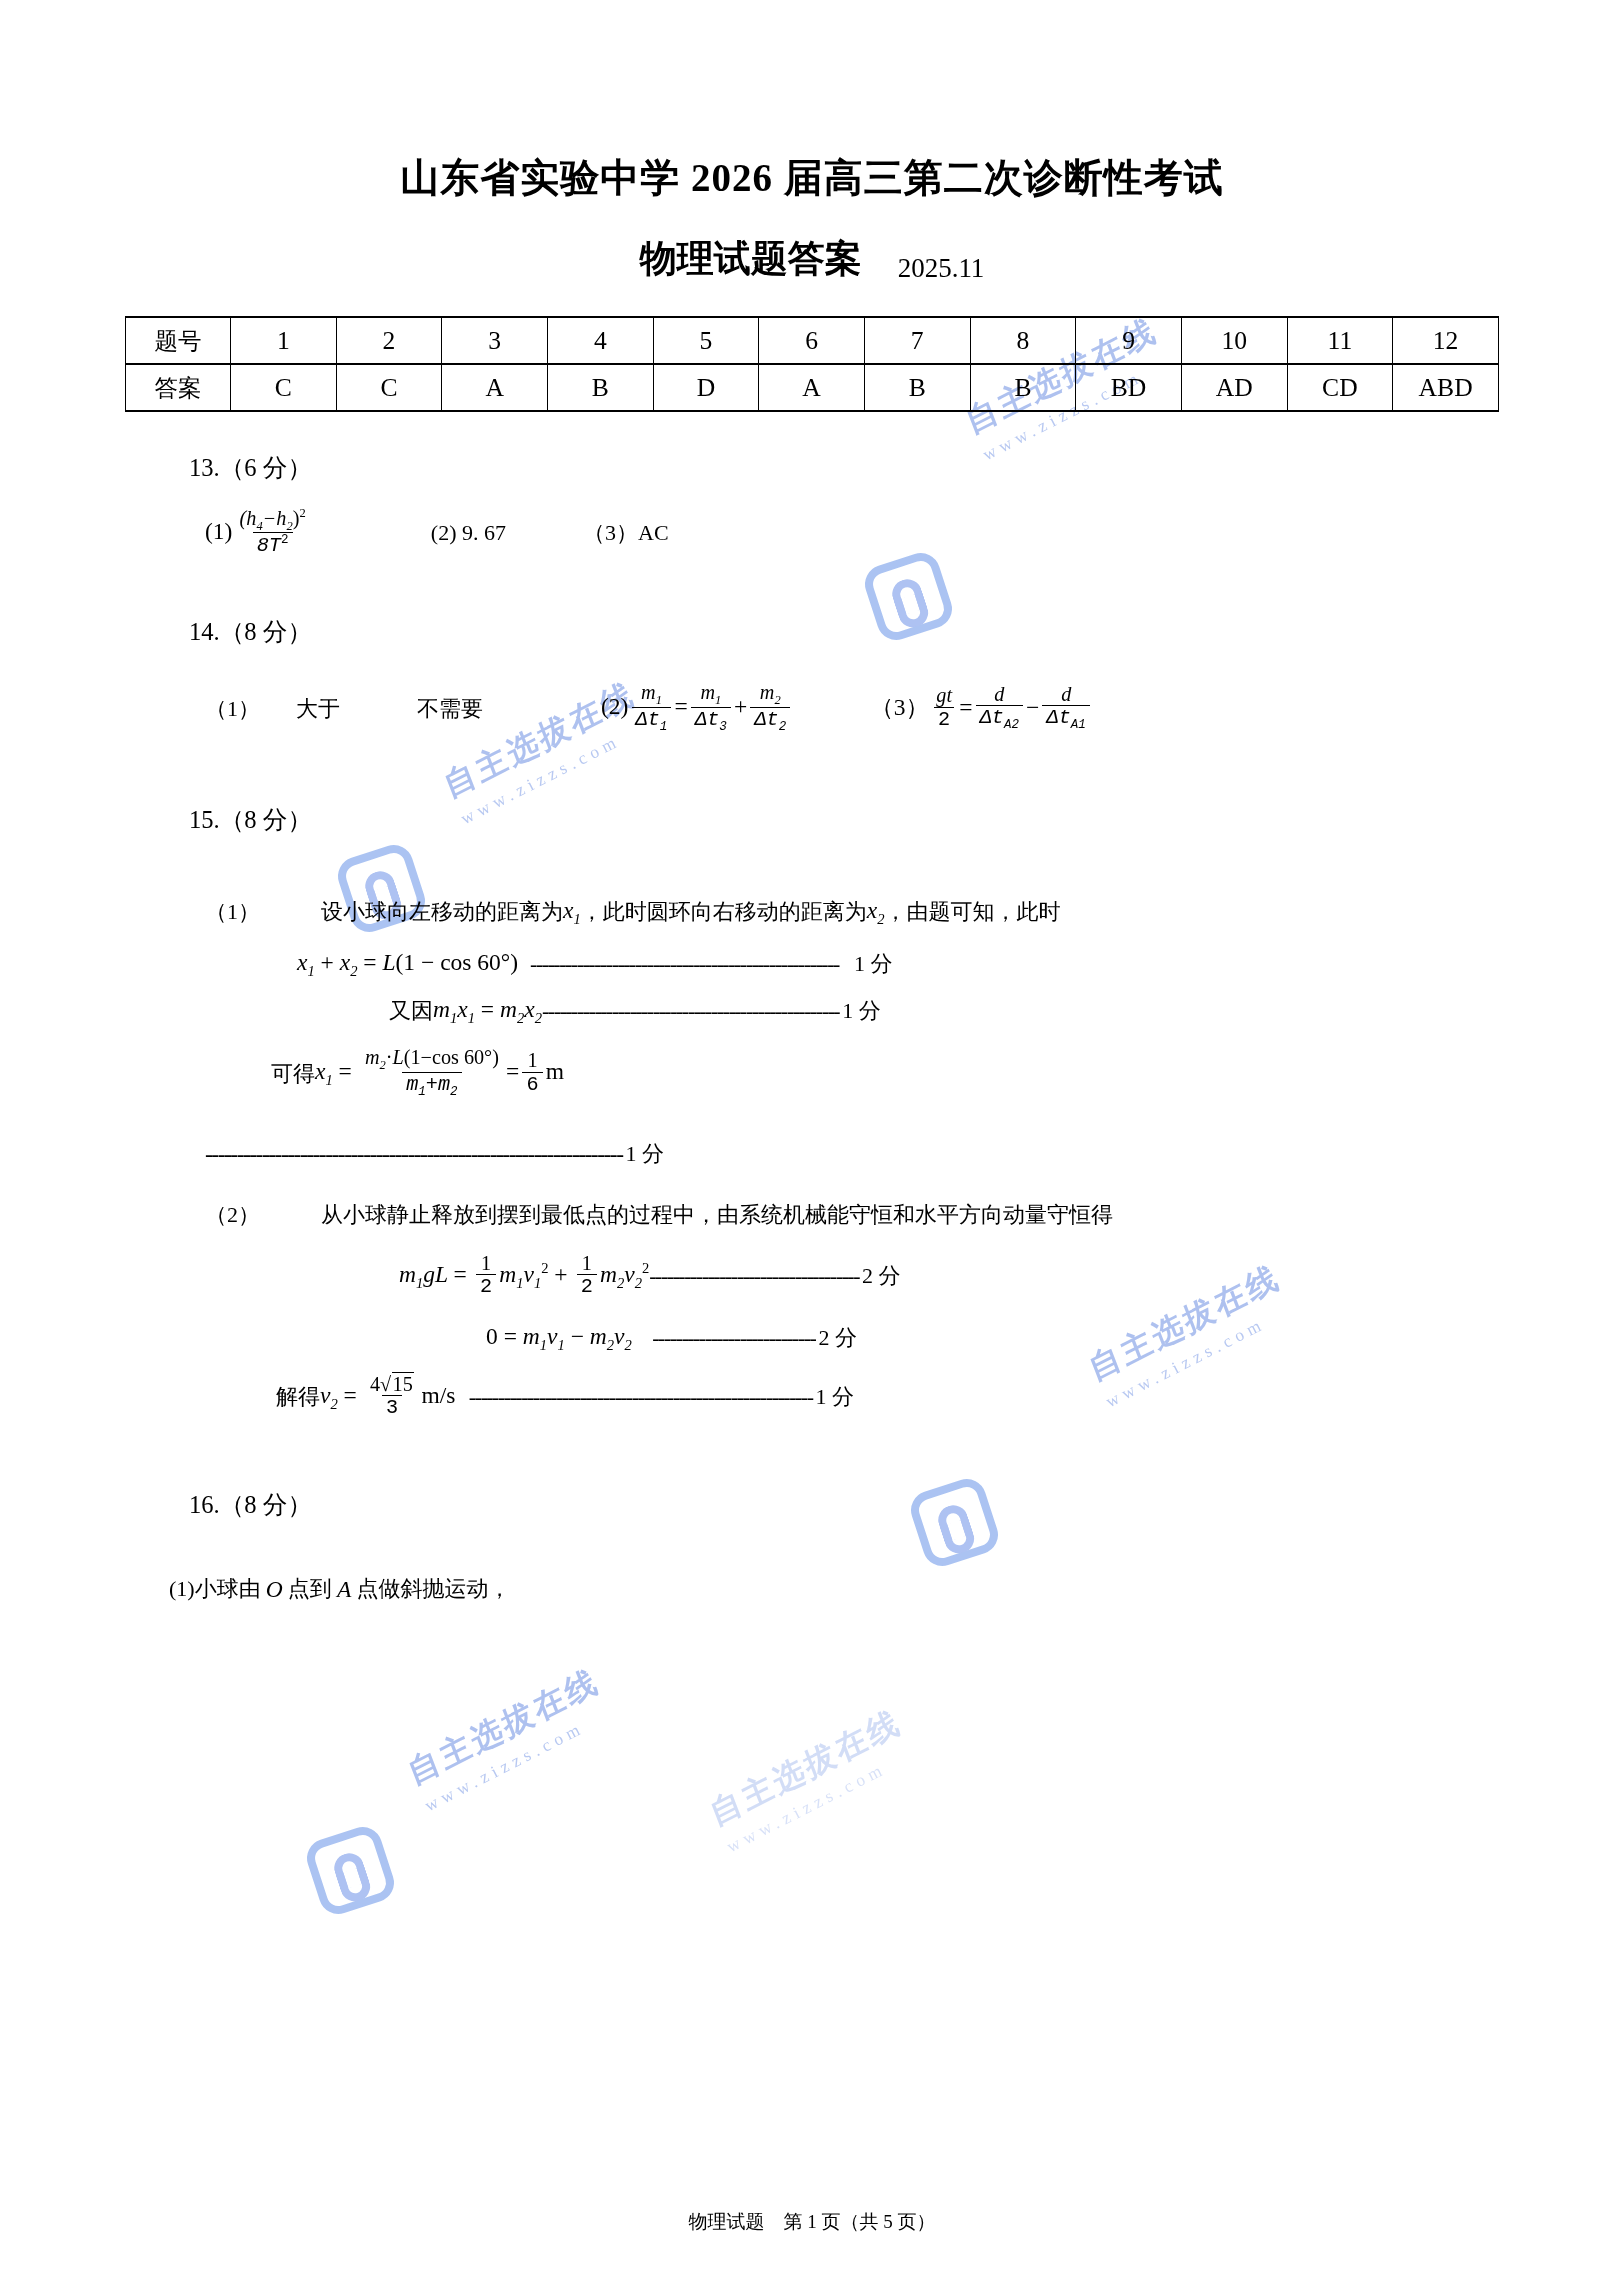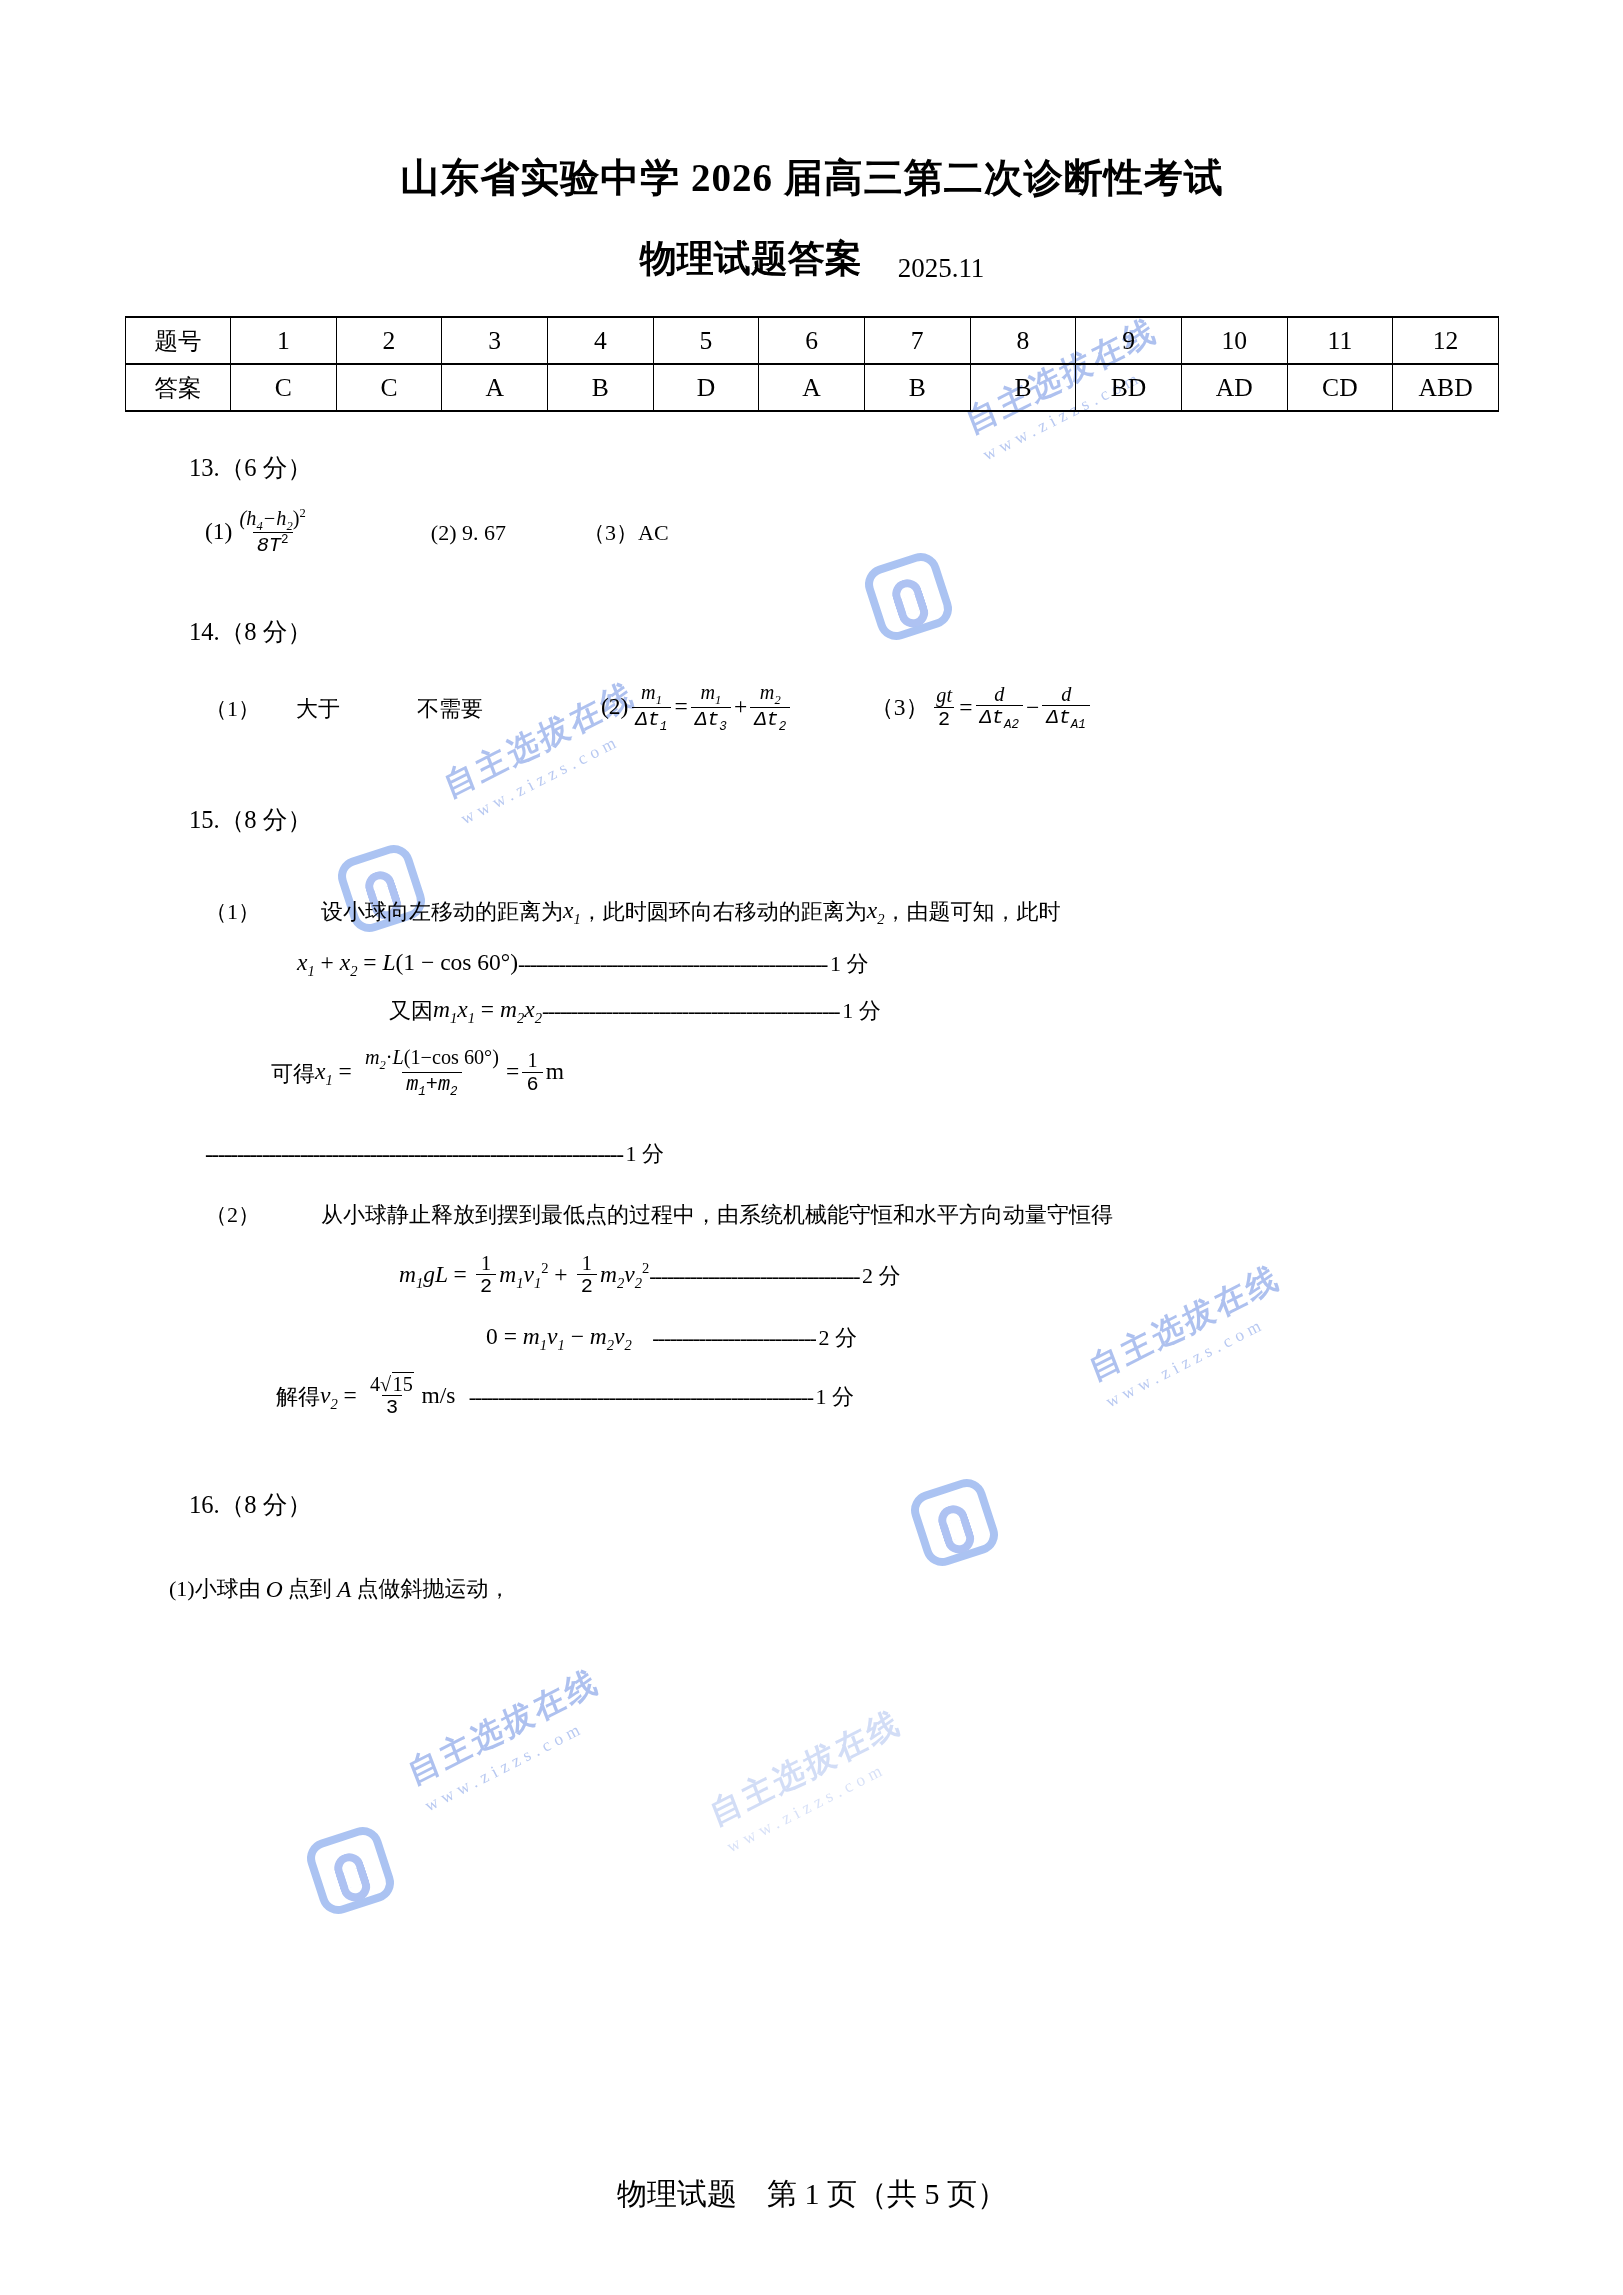--- a/index.html
+++ b/index.html
@@ -203,23 +203,23 @@
     margin-left: 3.1px;
     white-space: nowrap;
   }
   .blk { margin-top: 22.5px; }
   .blk-lg { margin-top: 34px; }
 
   .footer {
     position: absolute;
     left: 0;
     right: 0;
-    bottom: 80px;
+    bottom: 60px;
     text-align: center;
-    font-size: 30px;
+    font-size: 19px;
     font-family: "Liberation Serif", "DejaVu Serif", serif;
   }
 </style>
 </head>
 <body>
 
 <div id="page">
 
   <div id="watermarks">
 
@@ -350,21 +350,21 @@
 
     <div class="row-flex blk-lg" style="margin-left:205px; margin-top:61px;">
       <span class="line">（1）</span>
       <span class="line" style="margin-left:61px;">设小球向左移动的距离为</span>
       <span class="math">x<sub>1</sub></span>
       <span class="line">，此时圆环向右移动的距离为</span>
       <span class="math">x<sub>2</sub></span>
       <span class="line">，由题可知，此时</span>
     </div>
 
-    <div class="row-flex" style="margin-left:297px; margin-top:21.5px;">
+    <div class="row-flex" style="margin-left:297px; margin-top:21.5px;gap:12px;">
       <span class="math">x<sub>1</sub> <span class="up">+</span> x<sub>2</sub> <span class="up">=</span> L<span class="up">(1 − cos 60°)</span></span>
       <span class="dashes line">-----------------------------------------------------</span>
       <span class="line score">1 分</span>
     </div>
 
     <div class="row-flex" style="margin-left:389px; margin-top:16.4px;">
       <span class="line">又因</span>
       <span class="math">m<sub>1</sub>x<sub>1</sub> <span class="up">=</span> m<sub>2</sub>x<sub>2</sub></span>
       <span class="dashes line">---------------------------------------------------</span>
       <span class="line score">1 分</span>

